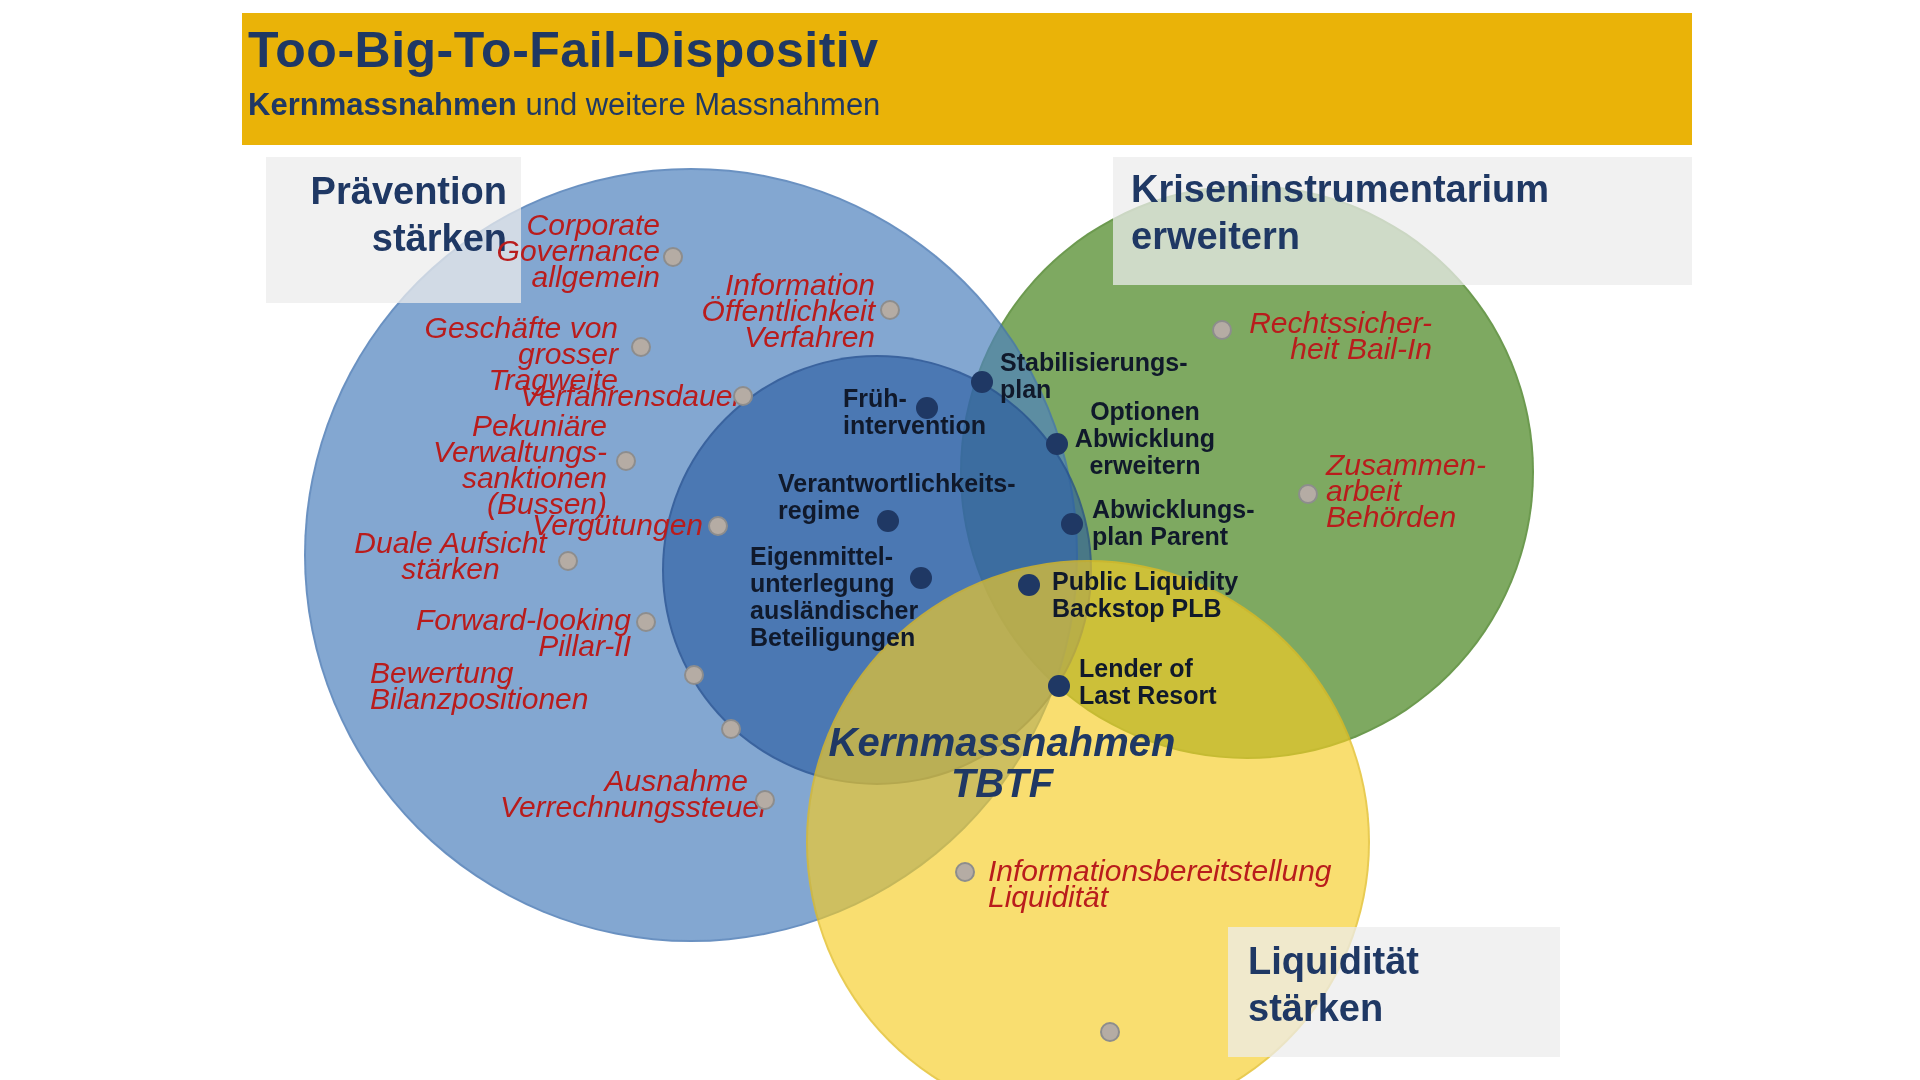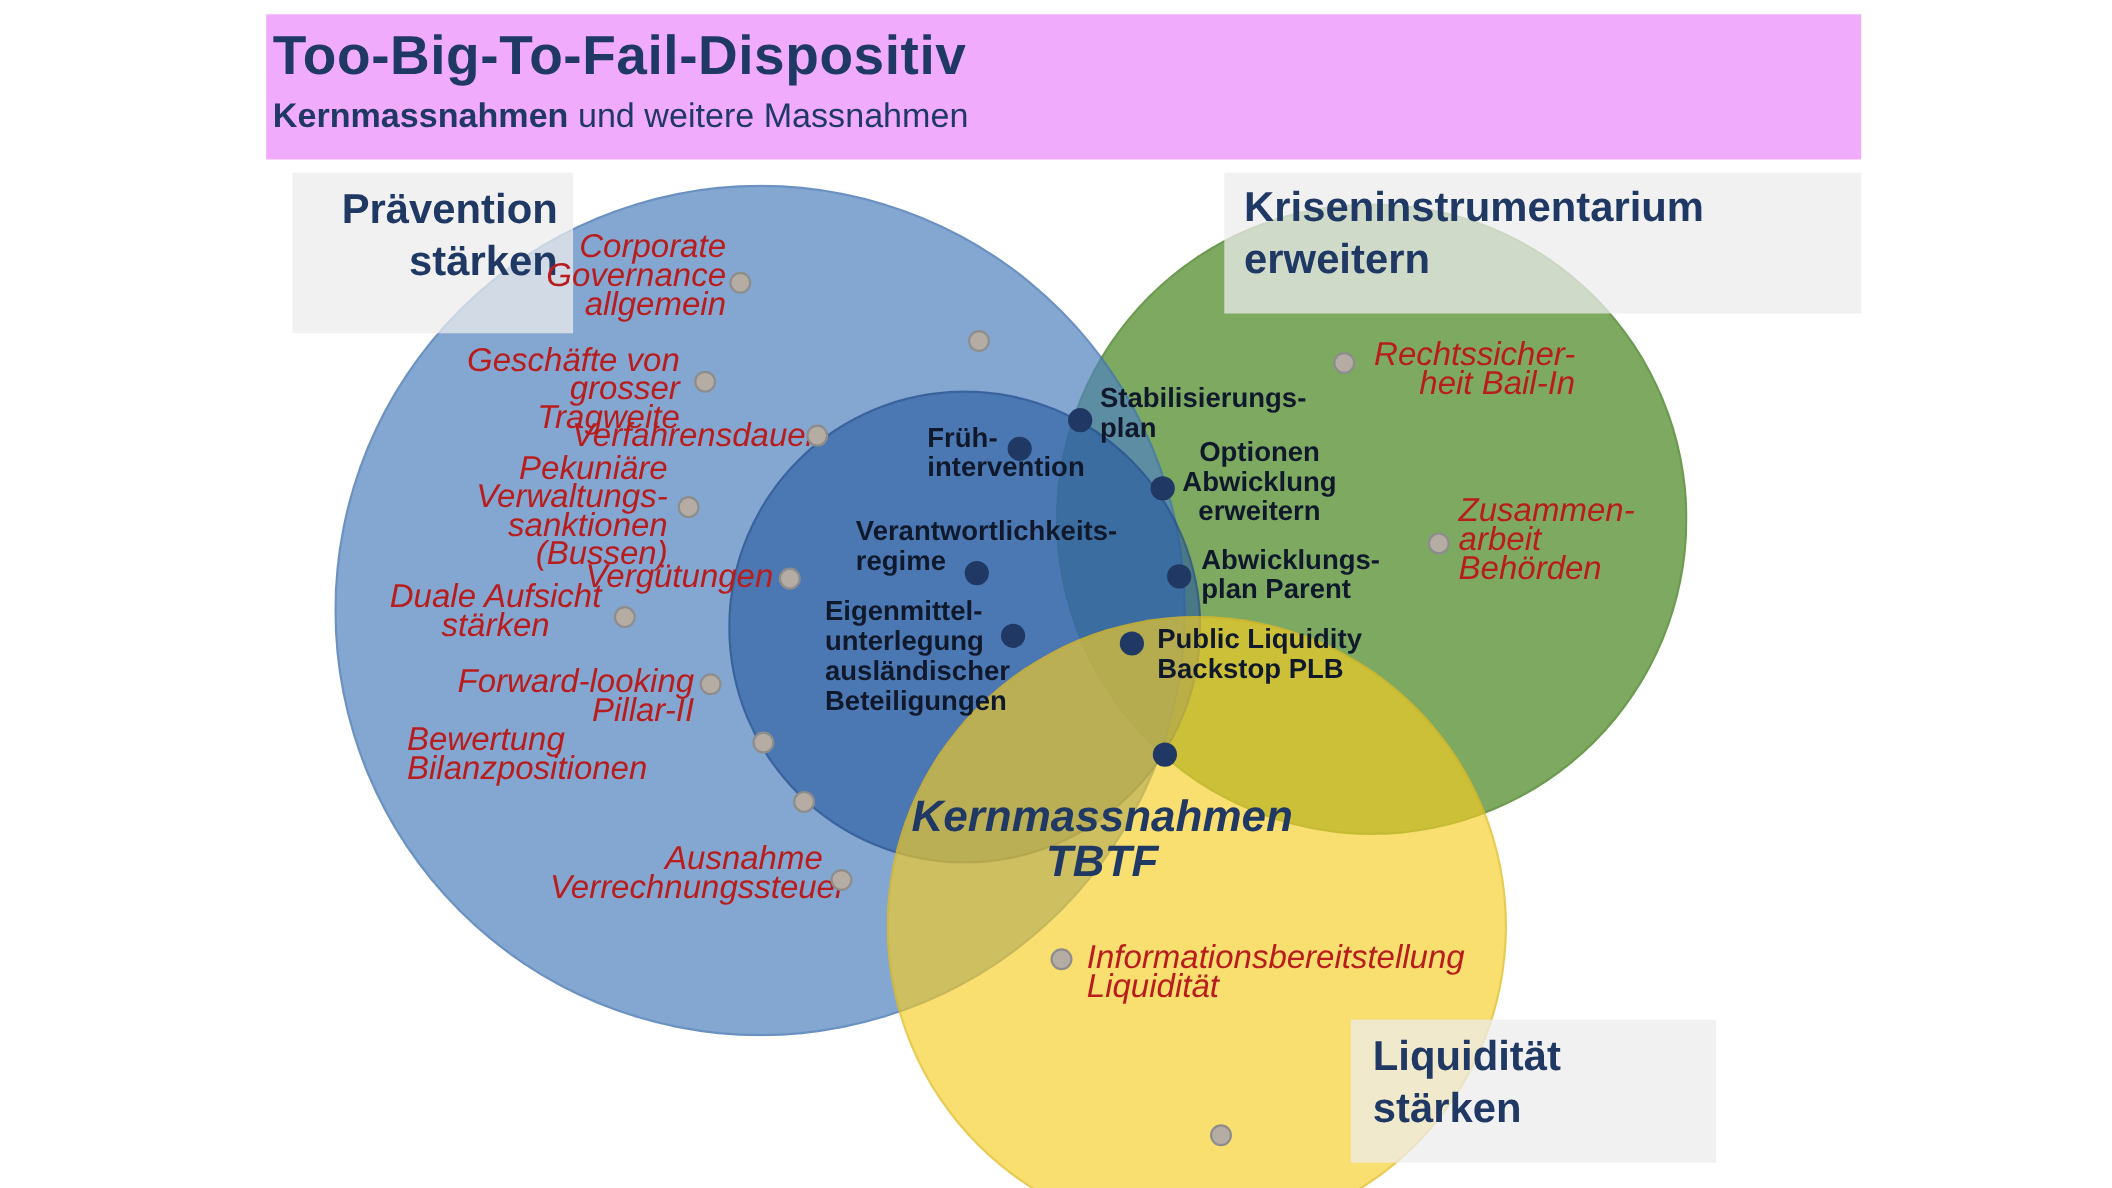--- a/index.html
+++ b/index.html
@@ -1,19 +1,19 @@
 <!DOCTYPE html>
 <html><head>
 <meta charset="utf-8">
 <style>
   html,body{margin:0;padding:0;background:#ffffff;}
   .canvas{position:relative;width:1920px;height:1080px;background:#ffffff;overflow:hidden;
           font-family:"Liberation Sans", sans-serif;}
   
-  .titlebar{position:absolute;left:242px;top:13px;width:1450px;height:132px;background:#f0abfc;}
+  .titlebar{position:absolute;left:242px;top:13px;width:1450px;height:132px;background:#eab308;}
   .title{position:absolute;left:6px;top:8px;font-size:50px;font-weight:bold;color:#1f3864;letter-spacing:0.5px;}
   .subtitle{position:absolute;left:6px;top:74px;font-size:31px;color:#1f3864;}
   .subtitle .b{font-weight:bold;}
   
   .circle{position:absolute;border-radius:50%;}
   .c-blue {left:304px;top:168px;width:770px;height:770px;background:rgba(79,129,189,0.70);border:2px solid rgba(50,95,160,0.30);}
   .c-green{left:960px;top:185px;width:570px;height:570px;background:rgba(90,145,52,0.78);border:2px solid rgba(70,120,40,0.30);}
   .c-dark {left:662px;top:355px;width:426px;height:426px;background:rgba(38,88,158,0.60);border:2px solid rgba(25,60,120,0.35);}
   .c-yellow{left:806px;top:560px;width:560px;height:560px;background:rgba(246,205,35,0.65);border:2px solid rgba(200,170,30,0.35);}
   
@@ -53,20 +53,23 @@
 stärken</div>
 
   <div class="core-label">Kernmassnahmen
 TBTF</div>
 
   <div class="g-item" style="left:440px;top:212px;width:220px;text-align:right">Corporate
 Governance
 allgemein</div>
   <span class="g-dot" style="left:663px;top:247px"></span>
 
+  <div class="g-item" style="left:650px;top:272px;width:225px;text-align:right">Information
+Öffentlichkeit
+Verfahren</div>
   <span class="g-dot" style="left:880px;top:300px"></span>
 
   <div class="g-item" style="left:390px;top:315px;width:228px;text-align:right">Geschäfte von
 grosser Tragweite</div>
   <span class="g-dot" style="left:631px;top:337px"></span>
 
   <div class="g-item" style="left:520px;top:383px;width:203px;text-align:right">Verfahrensdauer</div>
   <span class="g-dot" style="left:733px;top:386px"></span>
 
   <div class="g-item" style="left:370px;top:413px;width:237px;text-align:right">Pekuniäre
@@ -122,20 +125,22 @@
   <span class="k-dot" style="left:1046px;top:433px"></span>
 
   <div class="k-item" style="left:1092px;top:496px;width:190px">Abwicklungs-
 plan Parent</div>
   <span class="k-dot" style="left:1061px;top:513px"></span>
 
   <div class="k-item" style="left:1052px;top:568px;width:220px">Public Liquidity
 Backstop PLB</div>
   <span class="k-dot" style="left:1018px;top:574px"></span>
 
+  <div class="k-item" style="left:1079px;top:655px;width:170px">Lender of
+Last Resort</div>
   <span class="k-dot" style="left:1048px;top:675px"></span>
 
   <div class="k-item" style="left:778px;top:470px;width:270px">Verantwortlichkeits-
 regime</div>
   <span class="k-dot" style="left:877px;top:510px"></span>
 
   <div class="k-item" style="left:750px;top:543px;width:185px">Eigenmittel-
 unterlegung
 ausländischer
 Beteiligungen</div>

